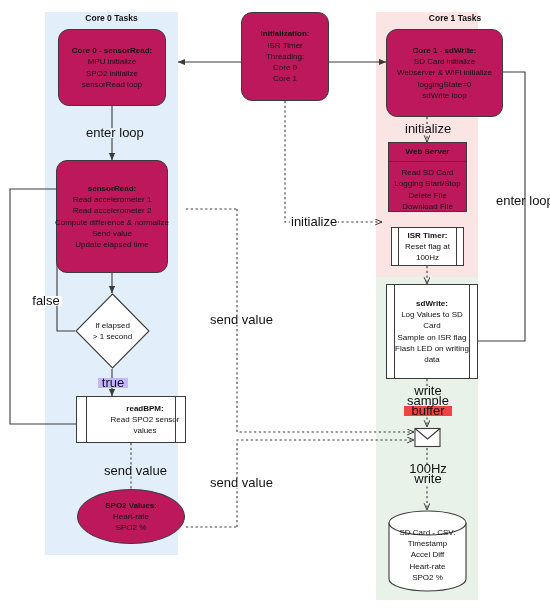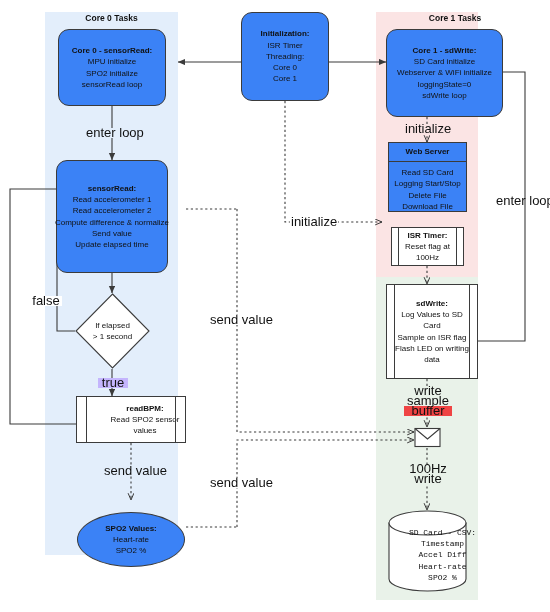--- a/index.html
+++ b/index.html
@@ -3,41 +3,41 @@
 <meta charset="utf-8">
 <style>
   html,body{margin:0;padding:0;background:#ffffff;}
   body{width:550px;height:612px;position:relative;overflow:hidden;
        font-family:"Liberation Sans","DejaVu Sans",sans-serif;color:#111111;}
   #canvas{position:absolute;left:0;top:0;width:550px;height:612px;}
   svg.layer{position:absolute;left:0;top:0;width:550px;height:612px;overflow:visible;}
   .lane{position:absolute;}
   .lane-title{position:absolute;width:100%;text-align:center;font-size:8.5px;font-weight:bold;color:#111;}
   .node{position:absolute;box-sizing:border-box;display:flex;flex-direction:column;
-        align-items:center;justify-content:center;background:#3b82f6;border:1.1px solid #3b3b3b;
+        align-items:center;justify-content:center;background:#be185d;border:1.1px solid #3b3b3b;
         font-size:8px;line-height:11.2px;text-align:center;color:#111;}
   .node .ttl{font-weight:bold;}
   .rounded{border-radius:11px;}
   .proc{background:#ffffff;}
   .proc .bar{position:absolute;top:0;bottom:0;width:0;border-left:1.1px solid #3b3b3b;}
   .proc .bar.l{left:9px;}
   .proc .bar.r{right:9px;}
   .listbox{justify-content:flex-start;padding:0;}
   .listbox .hdr{width:100%;text-align:center;font-weight:bold;font-size:8px;
                 padding:3px 0 4px;border-bottom:1.1px solid #3b3b3b;}
   .listbox .body{width:100%;padding:5px 0 4px;display:flex;flex-direction:column;align-items:center;}
   .diamond-wrap{position:absolute;}
   .diamond-txt{position:absolute;left:0;top:0;width:100%;height:100%;display:flex;
                flex-direction:column;align-items:center;justify-content:center;
                font-size:8px;line-height:11.2px;text-align:center;}
   .ellipse{border-radius:50%;}
   .cyl-wrap{position:absolute;}
-  .cyl-txt{position:absolute;left:15px;top:0;width:100%;height:100%;display:flex;
+  .cyl-txt{position:absolute;left:0;top:0;width:100%;height:100%;display:flex;
            flex-direction:column;align-items:center;justify-content:center;
-           font-size:8px;line-height:11.2px;text-align:center;padding-top:8px;box-sizing:border-box;font-family:Liberation Mono, monospace;}
+           font-size:8px;line-height:11.2px;text-align:center;padding-top:8px;box-sizing:border-box;}
   .edge-label{position:absolute;font-size:13px;line-height:9.6px;color:#111;background:#ffffff;
               text-align:center;white-space:nowrap;padding:0 1px;}
   .edge-label.multi{white-space:normal;}
   .lbl-plain{background:transparent;}
 </style>
 </head>
 <body>
 
 <div id="canvas">
 
@@ -138,21 +138,21 @@
   </div>
 
   <div class="node proc" style="left:76px;top:396px;width:110px;height:47px;position:absolute;padding-left:28px;">
     <div class="bar l"></div>
     <div class="bar r"></div>
     <div class="ttl">readBPM:</div>
     <div>Read SPO2 sensor</div>
     <div>values</div>
   </div>
 
-  <div class="node ellipse" style="left:77px;top:512px;width:108px;height:55px;">
+  <div class="node ellipse" style="left:77px;top:489px;width:108px;height:55px;">
     <div class="ttl">SPO2 Values:</div>
     <div>Heart-rate</div>
     <div>SPO2 %</div>
   </div>
 
   <div class="node listbox" style="left:388px;top:142px;width:79px;height:70px;">
     <div class="hdr">Web Server</div>
     <div class="body">
       <div>Read SD Card</div>
       <div>Logging Start/Stop</div>

